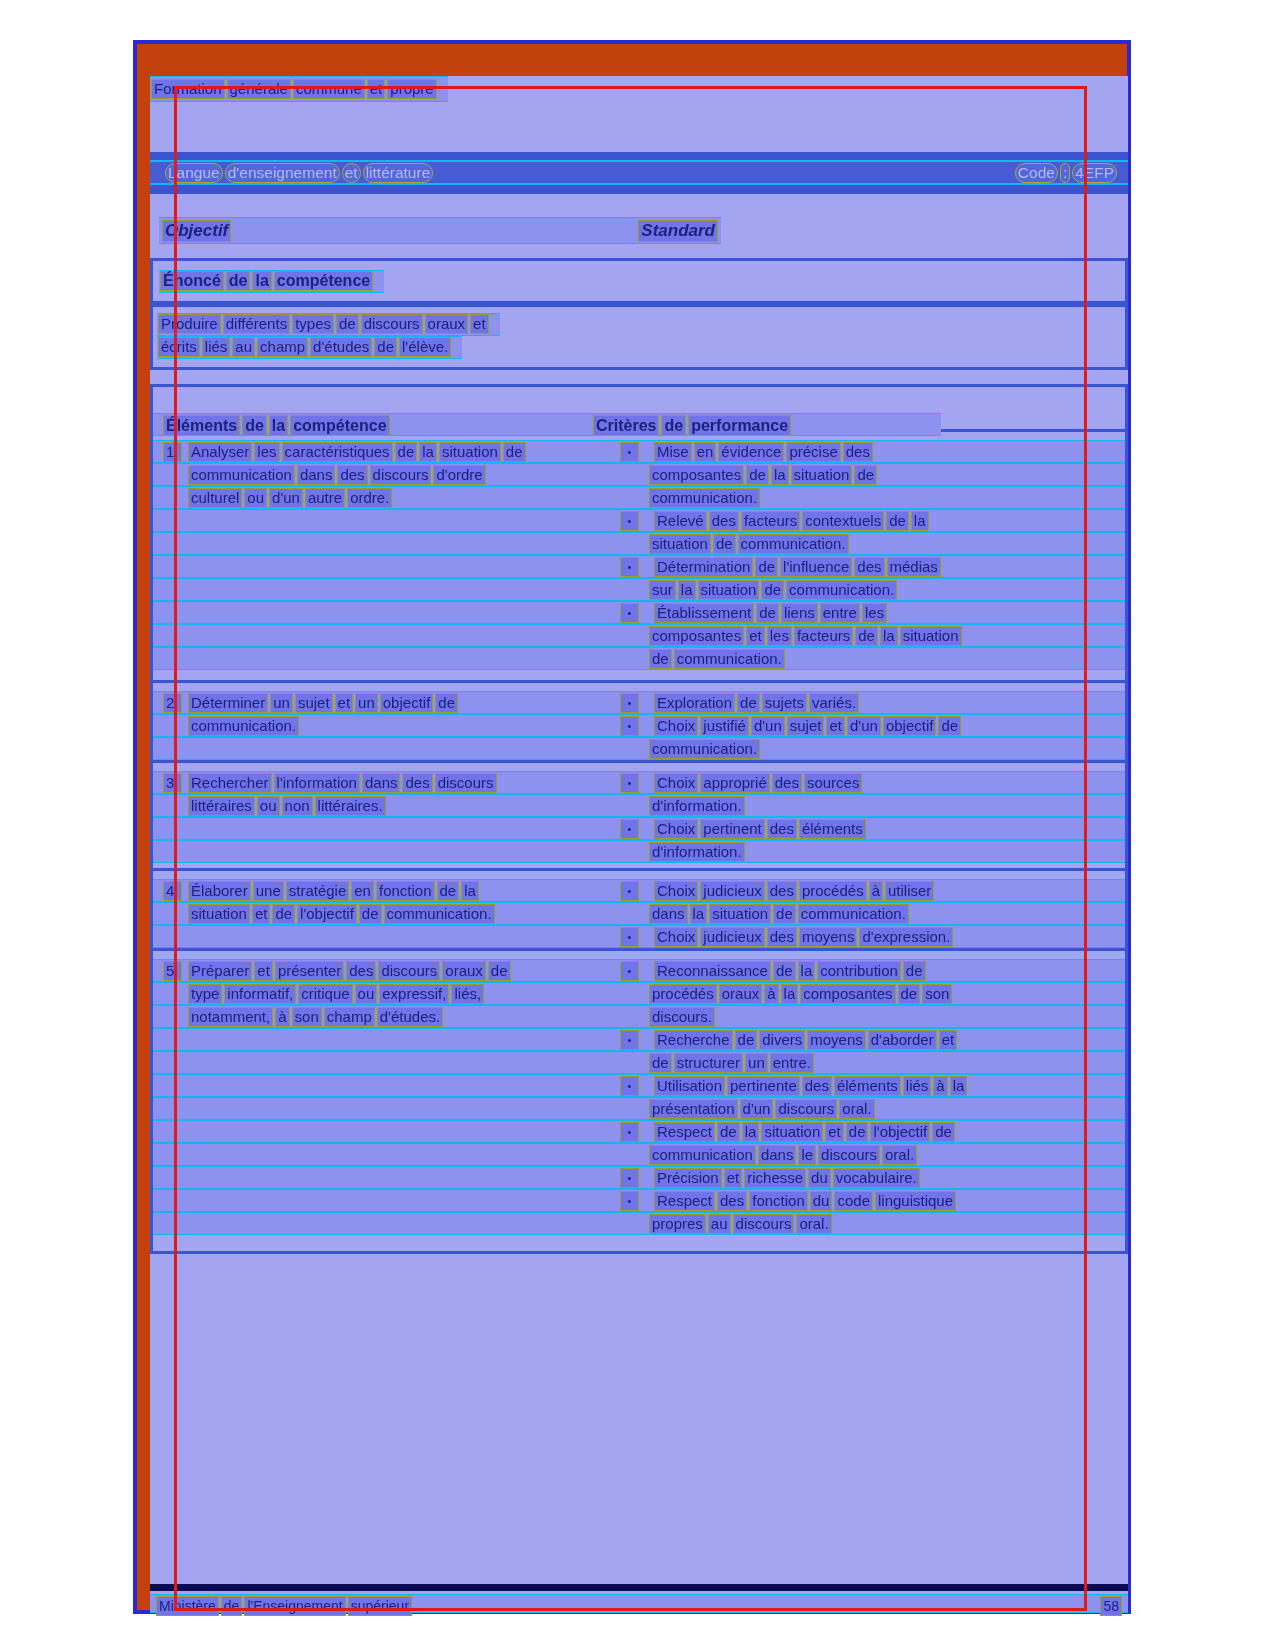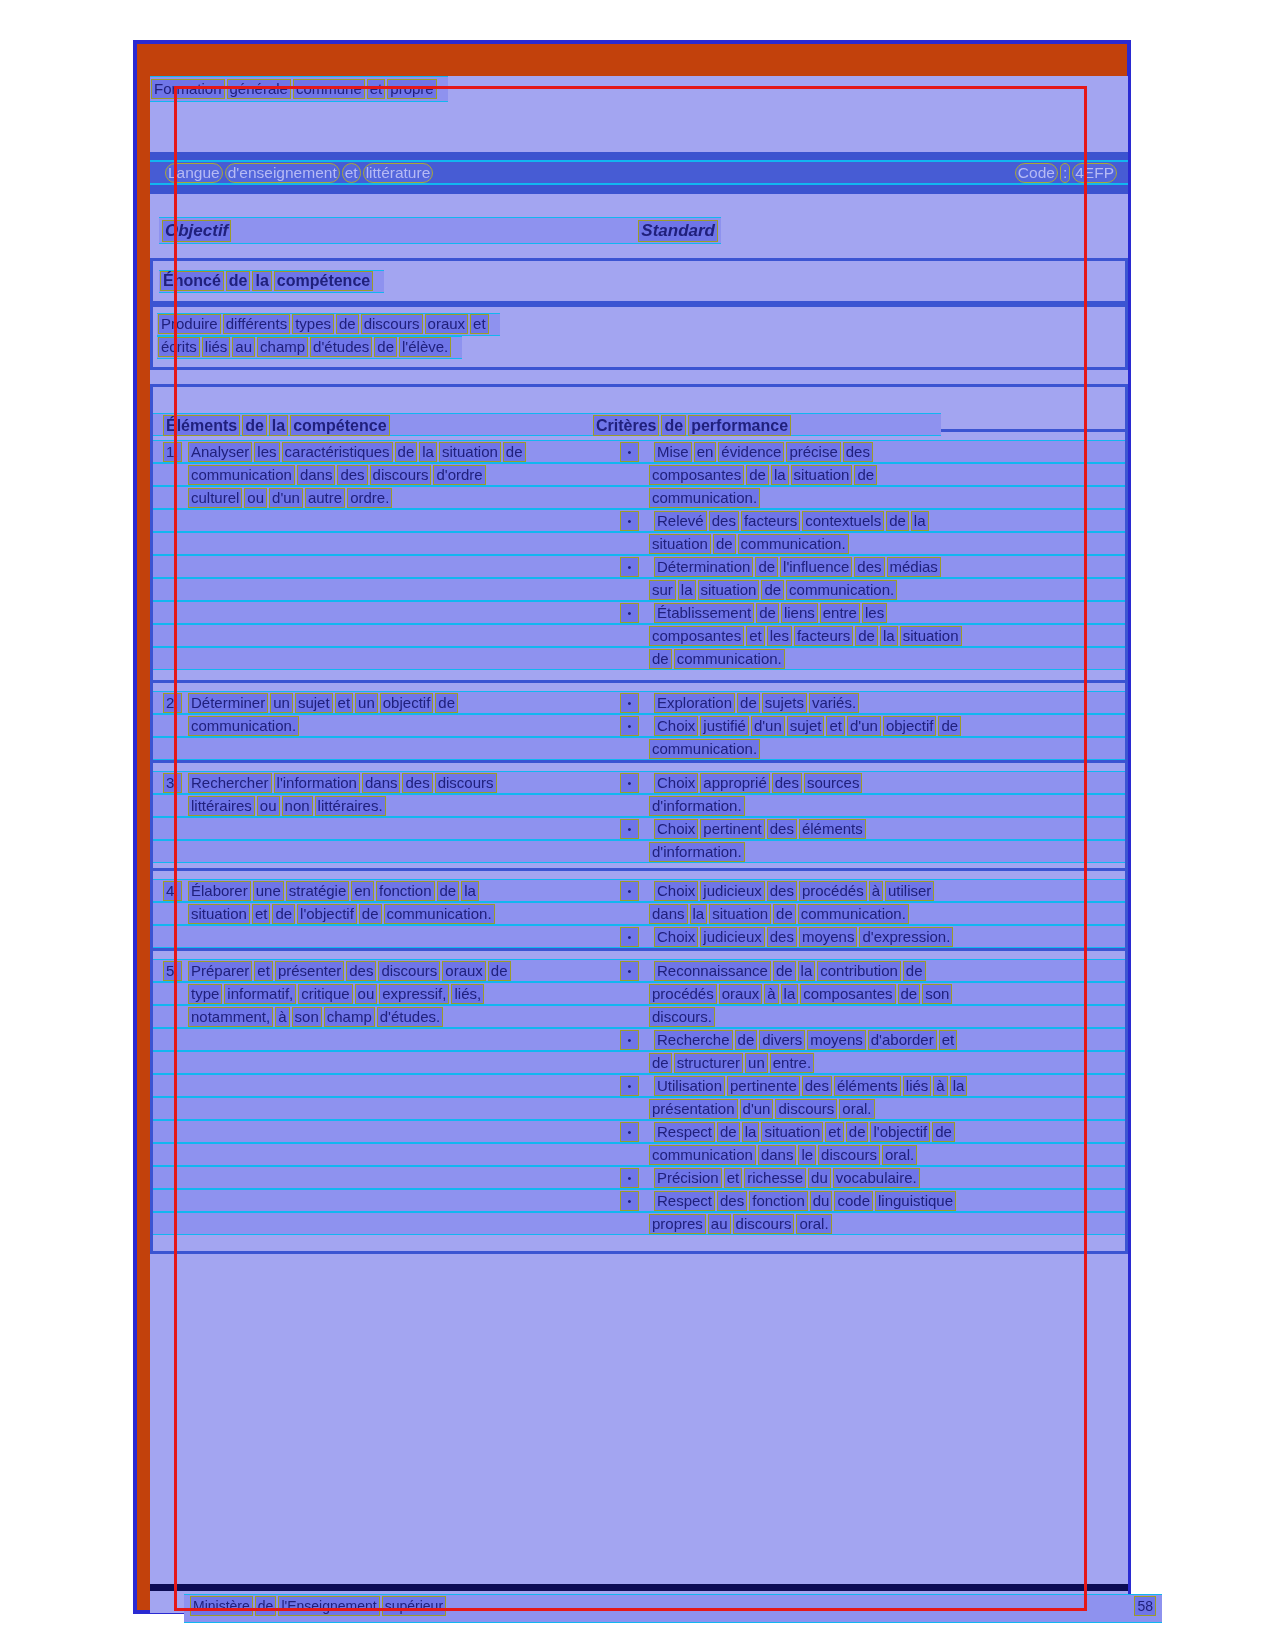--- a/index.html
+++ b/index.html
@@ -49,21 +49,21 @@
   .row{position:relative;box-sizing:border-box;border-top:3px solid #3b54d2;padding-top:8px;}
   .row:first-of-type{border-top:none;}
   .slot{position:relative;height:23px;}
   .slot .stripe{position:absolute;left:0;top:0;width:972px;height:23px;}
   .numseg{position:absolute;left:9px;top:1px;}
   .lseg{position:absolute;left:34px;top:1px;}
   .rseg{position:absolute;left:466px;top:1px;}
   .bullet{width:13px;text-align:center;margin-right:14px;font-size:11px;line-height:18px;}
   
   .navy-rule{position:absolute;left:13px;top:1540px;width:978px;height:7px;background:#0c0c55;}
-  .footer-stripe{position:absolute;left:13px;top:1550px;width:978px;height:29px;margin-left:34px;}
+  .footer-stripe{position:absolute;left:13px;top:1550px;width:978px;height:19px;}
   .footer-left{position:absolute;left:5px;top:1px;}
   .footer-num{position:absolute;right:5px;top:1px;}
   .footer-stripe .w{font-size:14px;}
   
   .red-box{position:absolute;left:37px;top:42px;width:913px;height:1525px;
      border:3px solid #e51818;box-sizing:border-box;pointer-events:none;z-index:50;}
 </style>
 </head>
 <body>
 

